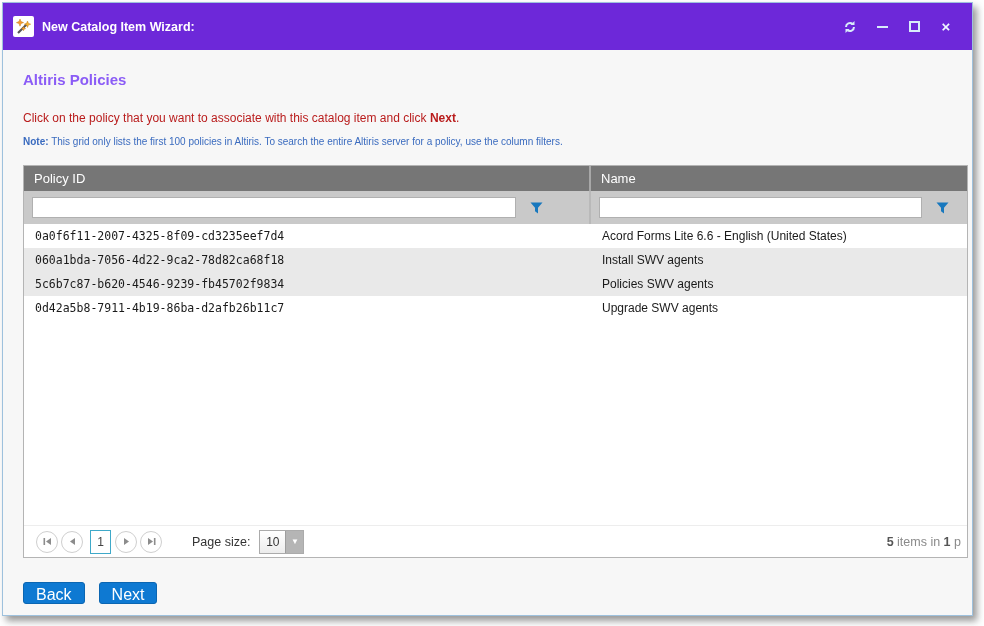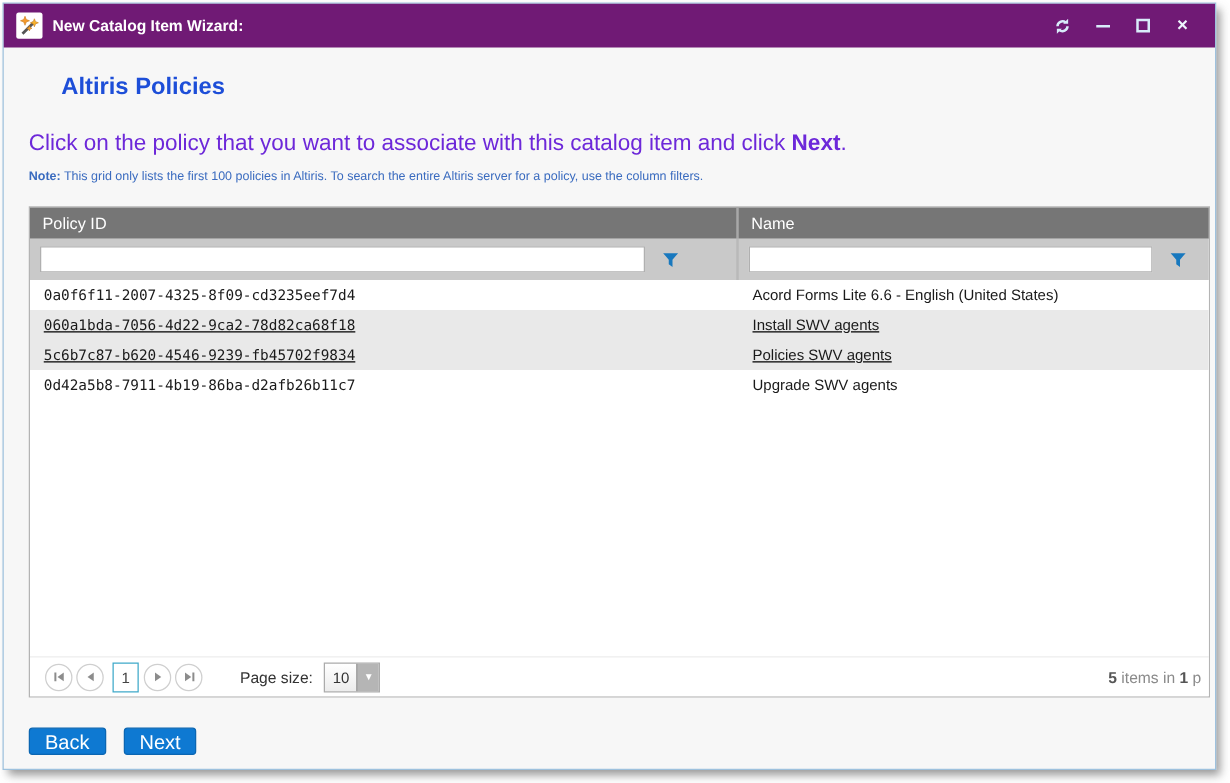--- a/index.html
+++ b/index.html
@@ -2,35 +2,35 @@
 <html><head>
 <meta charset="utf-8">
 <style>
   * { box-sizing: border-box; margin: 0; padding: 0; }
   html, body { width: 984px; height: 626px; overflow: hidden; background: #ffffff;
     font-family: "Liberation Sans", sans-serif; }
   .window { position: absolute; left: 2px; top: 2px; width: 971px; height: 614px;
     background: #f7f7f7; border: 1px solid #9ec1dd;
     box-shadow: 4px 5px 7px 0 rgba(70,70,70,.55); display: flex; flex-direction: column; }
   
-  .titlebar { height: 35px; background: #701a75; display: flex; align-items: center;
+  .titlebar { height: 47px; background: #6d28d9; display: flex; align-items: center;
     padding: 0 10px; flex: 0 0 auto; justify-content: center; }
   .app-icon { width: 21px; height: 21px; background: #ffffff; border-radius: 2px;
     display: inline-flex; align-items: center; justify-content: center; margin-right: 8px; }
   .title { color: #ffffff; font-weight: bold; font-size: 12.5px; }
   .win-controls { margin-left: auto; display: flex; align-items: center; }
   .wc { width: 32px; height: 24px; display: inline-flex; align-items: center;
     justify-content: center; cursor: pointer; color: #d8ecfa; }
   .wc-min { width: 11px; height: 0; border-bottom: 2px solid #d8ecfa; display: inline-block; }
   .wc-max { width: 11px; height: 11px; border: 2px solid #d8ecfa; display: inline-block; }
   .wc-close { font-size: 15px; font-weight: bold; color: #eef7ff; line-height: 1; }
   
   .content { flex: 1; padding: 0 4px 0 20px; display: flex; flex-direction: column; }
-  h1 { color: #1d4ed8; font-size: 19px; font-weight: bold; margin-top: 21px; margin-left: 26px; }
-  .instruction { font-size: 18px; color: #6d28d9; margin-top: 23px; }
+  h1 { color: #8b5cf6; font-size: 15px; font-weight: bold; margin-top: 21px; }
+  .instruction { font-size: 12px; color: #b91c1c; margin-top: 23px; }
   .note { font-size: 10px; color: #3a6bbf; margin-top: 11px; }
   .note b { font-weight: bold; }
   
   .grid { margin-top: 18px; height: 393px; border: 1px solid #b4b4b4; background: #ffffff;
     display: flex; flex-direction: column; width: 100%; }
   .c1 { width: 567px; flex: 0 0 auto; }
   .c2 { flex: 1; }
   .grid-header { display: flex; height: 25px; flex: 0 0 auto; background: #767676; }
   .hcell { color: #ffffff; font-size: 13px; line-height: 25px; padding-left: 10px;
     cursor: pointer; }
@@ -39,21 +39,21 @@
   .fcell { display: flex; align-items: center; padding-left: 8px; }
   .filter-row .c1 { border-right: 2px solid #b9b9b9; }
   .fcell input { flex: 1; height: 21px; border: 1px solid #b0b0b0; background: #ffffff;
     font-size: 12px; padding: 0 4px; outline: none; }
   .funnel { display: inline-flex; align-items: center; justify-content: center;
     cursor: pointer; }
   .fcell.c1 .funnel { margin-left: 14px; margin-right: 46px; }
   .fcell.c2 .funnel { margin-left: 14px; margin-right: 18px; }
   .rows { flex: 1; background: #ffffff; overflow: hidden; }
   .grow { display: flex; height: 24px; cursor: pointer; }
-  .grow.alt { background: #e9e9e9; text-decoration: underline; }
+  .grow.alt { background: #e9e9e9; }
   .cell { font-size: 12px; line-height: 24px; padding-left: 11px; color: #1a1a1a;
     white-space: nowrap; overflow: hidden; }
   .mono { font-family: "DejaVu Sans Mono", monospace; font-size: 11.5px; }
   
   .pager { flex: 0 0 auto; height: 32px; display: flex; align-items: center;
     padding: 0 6px 0 12px; border-top: 1px solid #ededed; background: #ffffff; }
   .pbtn { width: 22px; height: 22px; border-radius: 50%; border: 1px solid #cfcfcf;
     background: #ffffff; display: inline-flex; align-items: center; justify-content: center;
     margin-right: 3px; cursor: pointer; }
   .pcur { width: 21px; height: 24px; border: 1px solid #3fa9c9; background: #ffffff;

